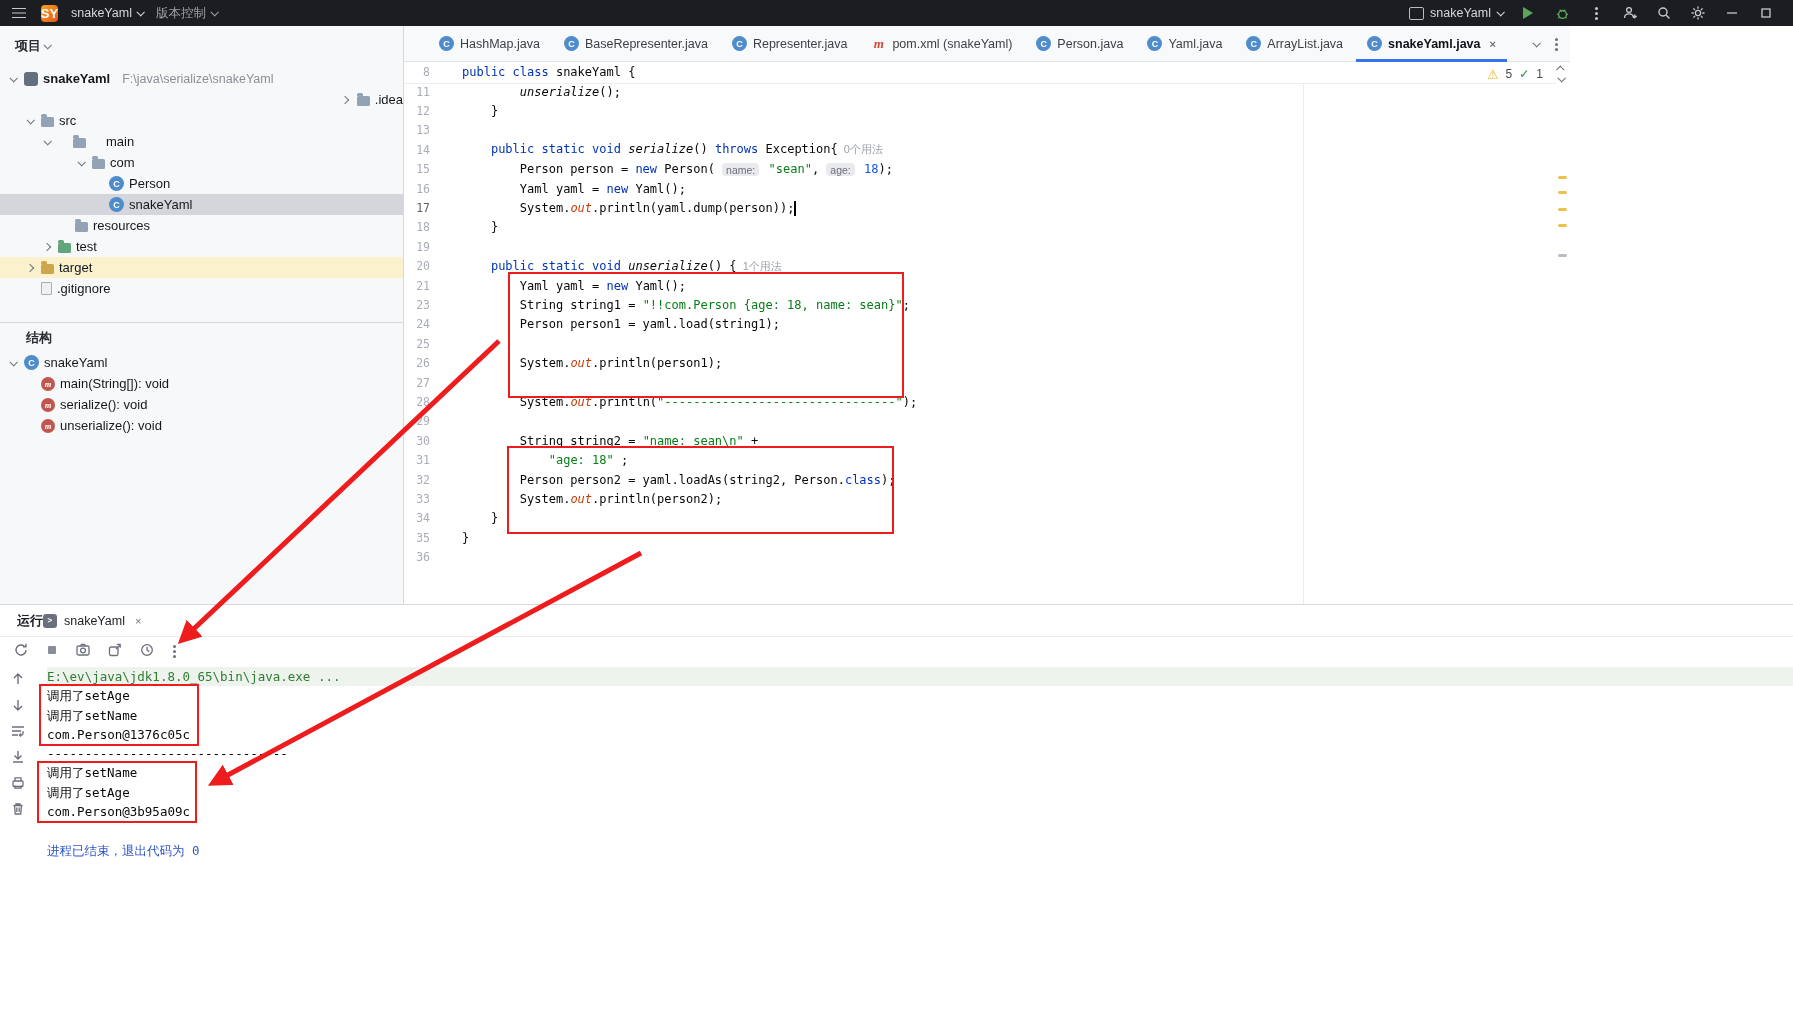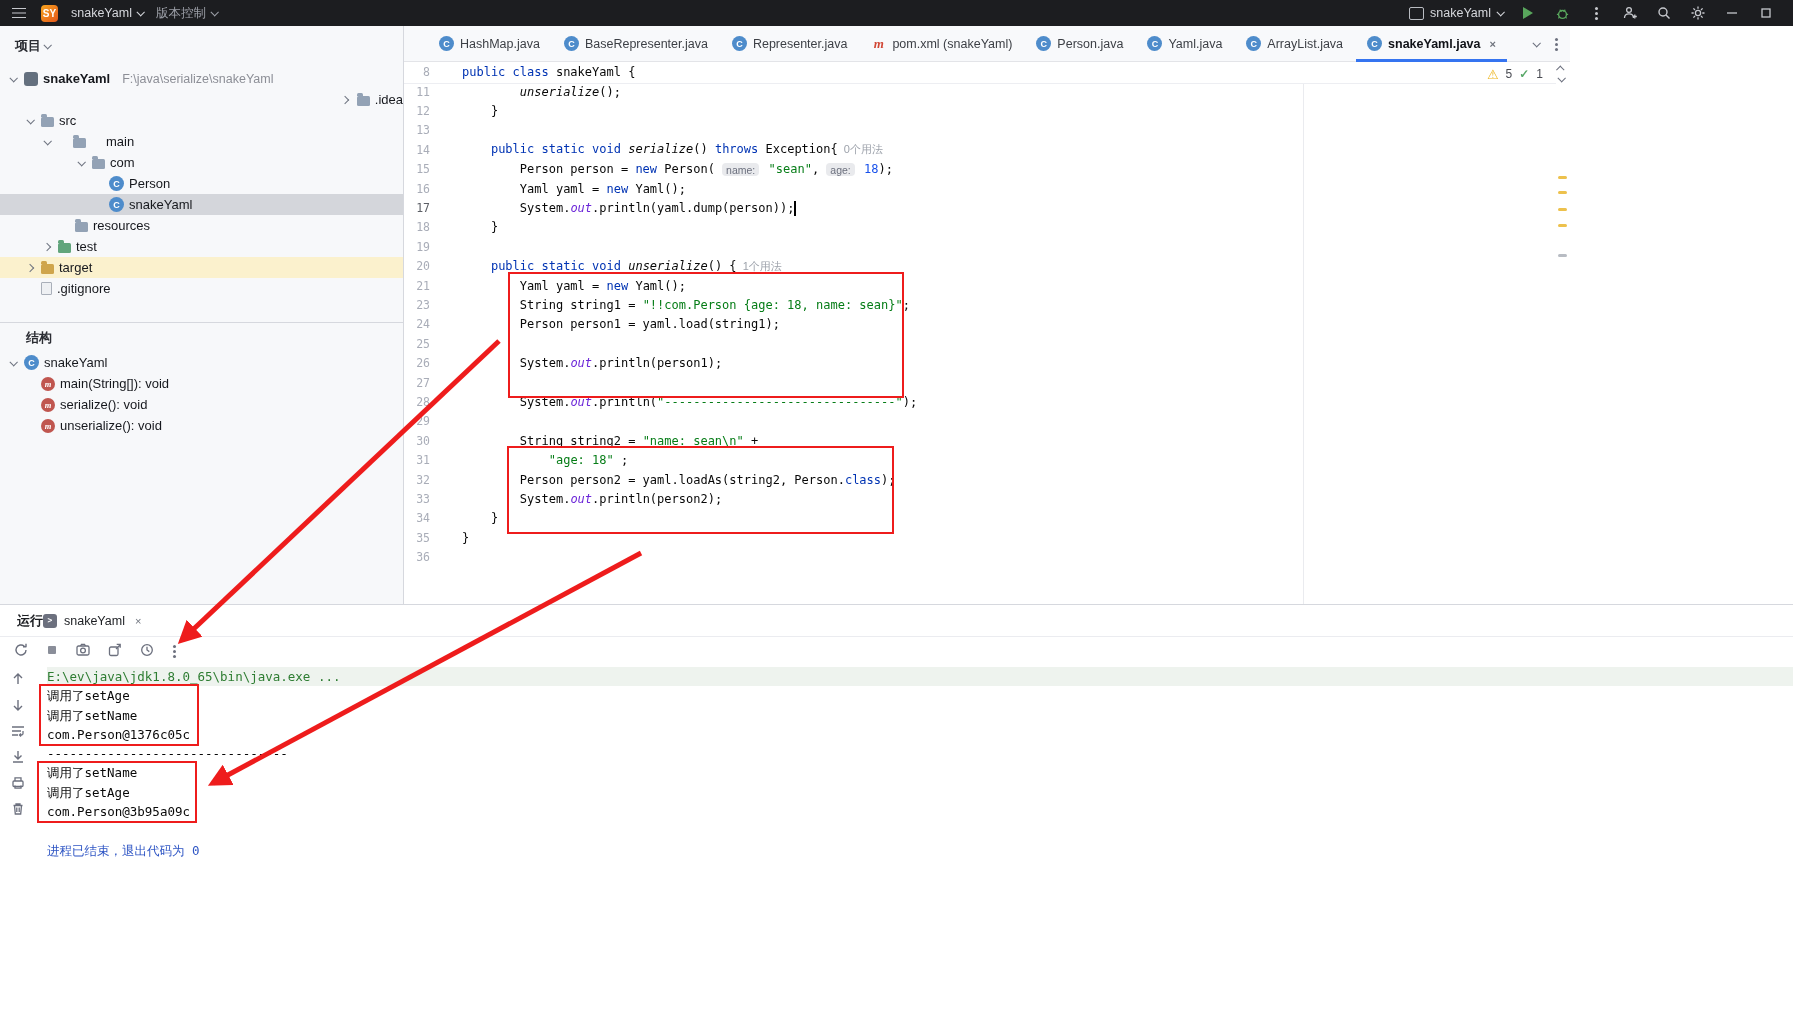--- a/index.html
+++ b/index.html
@@ -5,21 +5,21 @@
   html,body{margin:0;padding:0;background:#e8e8e8;}
   .app{position:relative;width:1793px;height:1029px;background:#fff;overflow:hidden;
        font-family:"Liberation Sans",sans-serif;color:#1c1e22;font-size:13px;}
 
   
   .titlebar{position:absolute;left:0;top:0;width:100%;height:26px;background:#1c1d20;color:#d5d7dc;
             display:flex;align-items:center;font-size:12.5px;z-index:20;}
   .tb-left{display:flex;align-items:center;gap:13px;padding-left:10px;}
   .burger{width:14px;height:1.6px;background:#c6c8cd;box-shadow:0 4.5px 0 #c6c8cd,0 9px 0 #c6c8cd;margin-bottom:9px;}
   .logo{width:17px;height:17px;border-radius:4px;background:linear-gradient(135deg,#f7a41d,#e4571b);
-        color:#fff;font-size:10px;font-weight:bold;display:flex;align-items:center;justify-content:center;}
+        color:#fff;font-size:13px;font-weight:bold;display:flex;align-items:center;justify-content:center;}
   .tb-btn{display:flex;align-items:center;gap:5px;cursor:default;}
   .tb-btn.dim{color:#9da0a8;}
   .cv{display:inline-block;width:5px;height:5px;border-right:1.4px solid currentColor;border-bottom:1.4px solid currentColor;}
   .cv.d{transform:rotate(45deg) translateY(-1px);}
   .cv.r{transform:rotate(-45deg);}
   .cv.u{transform:rotate(-135deg) translateY(-1px);}
   .tb-right{margin-left:auto;display:flex;align-items:center;gap:16px;padding-right:18px;}
   .runbox{display:flex;align-items:center;gap:6px;}
   .winicon{width:13px;height:11px;border:1.4px solid #b9bcc2;border-radius:2px;}
   .play{width:0;height:0;border-left:10px solid #58a55c;border-top:6px solid transparent;border-bottom:6px solid transparent;}
@@ -71,21 +71,21 @@
   .sticky{position:absolute;top:36px;left:0;right:14px;height:21px;background:#fff;border-bottom:1px solid #edeef2;
           display:flex;z-index:6;}
   .code{position:absolute;top:56px;left:0;right:14px;}
   .cl{height:19.4px;display:flex;align-items:center;}
   .ln{width:26px;text-align:right;color:#a9adb8;font:11.5px "DejaVu Sans Mono",monospace;flex:none;}
   .ln.cur{color:#5c5f66;}
   .lc{margin-left:32px;white-space:pre;font:12px "DejaVu Sans Mono",monospace;color:#080808;}
   .lc .k{color:#0033b3;}
   .lc .s{color:#067d17;}
   .lc .n{color:#1750eb;}
-  .lc .f{color:#6d28d9;font-style:italic;}
+  .lc .f{color:#c2410c;font-style:italic;}
   .lc .m{font-style:italic;}
   .lc .uh{color:#9da2ab;font-size:11px;font-family:"Liberation Sans",sans-serif;}
   .lc .ph{background:#e9eaed;color:#6c707e;font-size:10.5px;border-radius:4px;padding:0.5px 4px;
           font-family:"Liberation Sans",sans-serif;margin-right:2px;}
   .caret{display:inline-block;width:1.5px;height:15px;background:#000;vertical-align:middle;}
   .margin-guide{position:absolute;left:899px;top:36px;bottom:0;width:1px;background:#eaebef;}
   .inspections{position:absolute;top:40px;right:6px;display:flex;align-items:center;gap:7px;
                font-size:12px;color:#494b52;z-index:7;}
   .insp-warn{color:#edb41c;font-size:13px;}
   .insp-ok{color:#59a869;font-weight:bold;}

